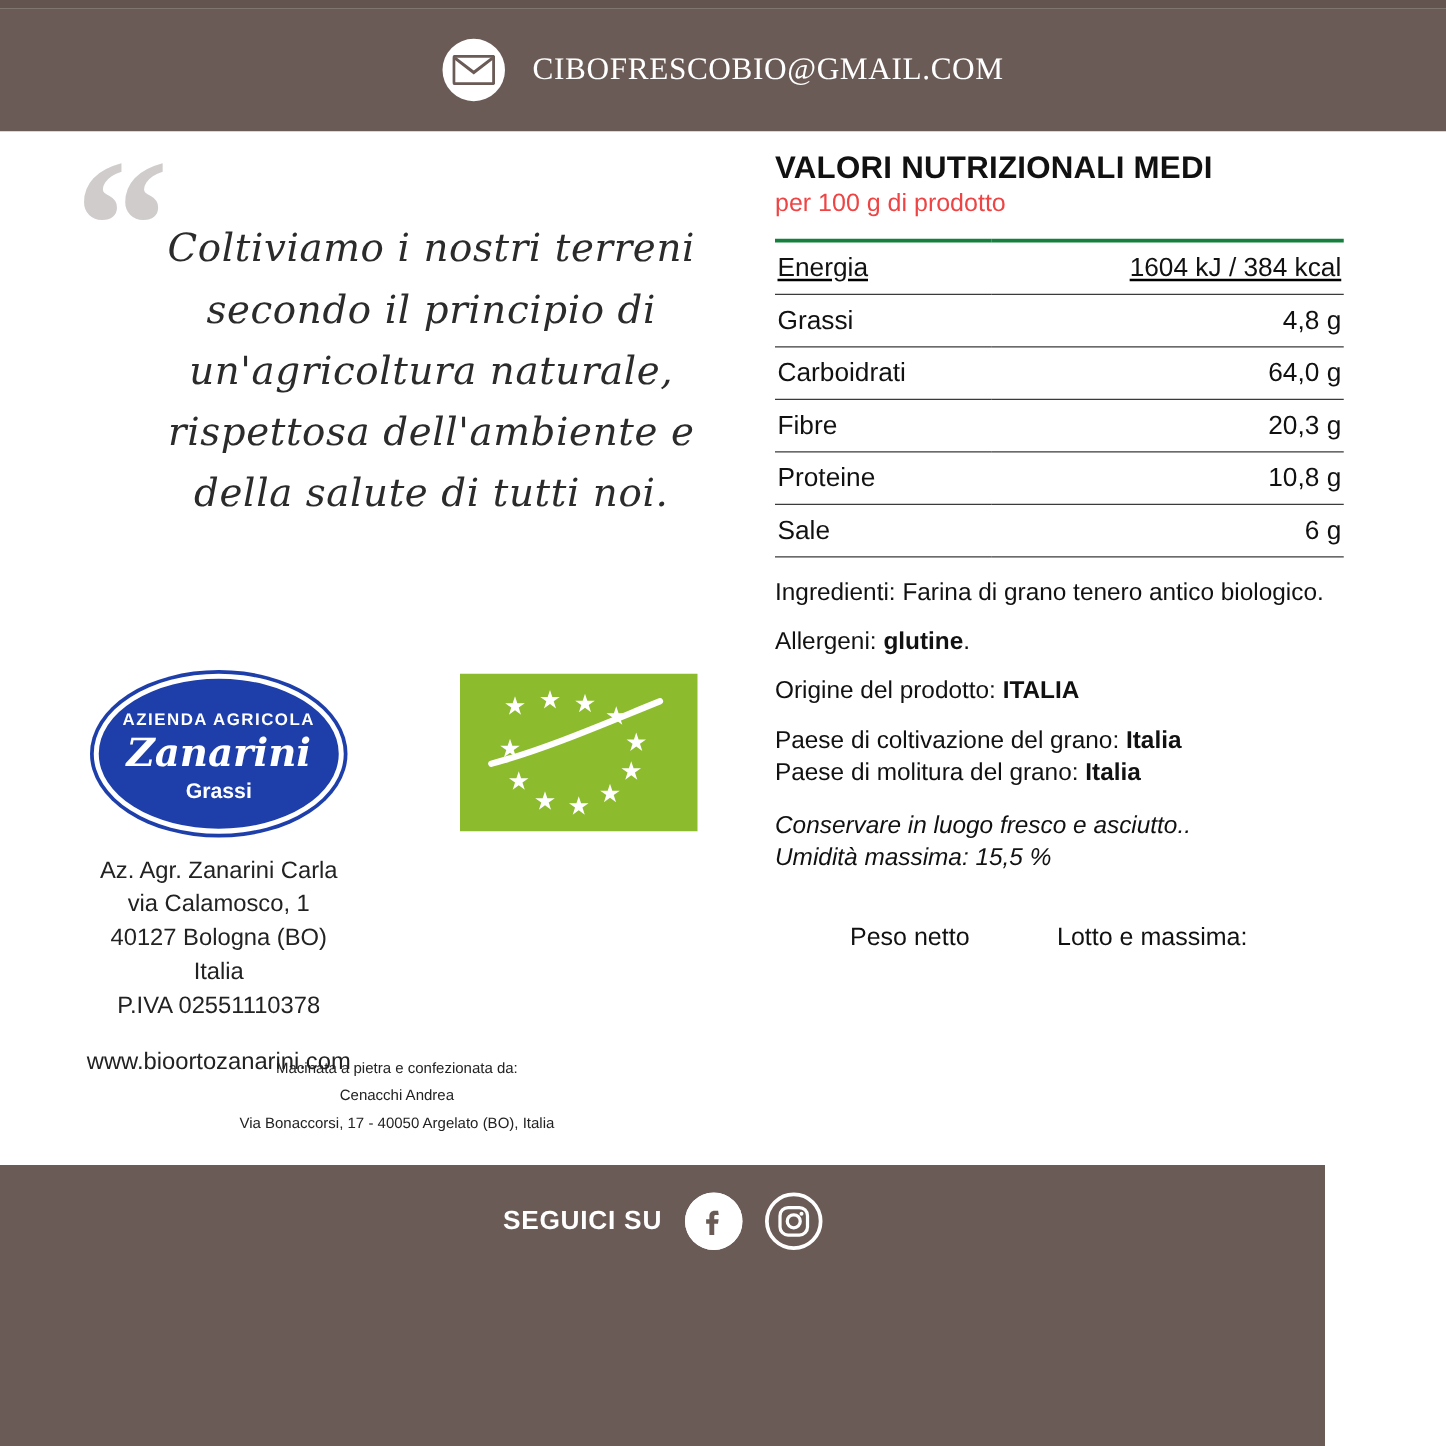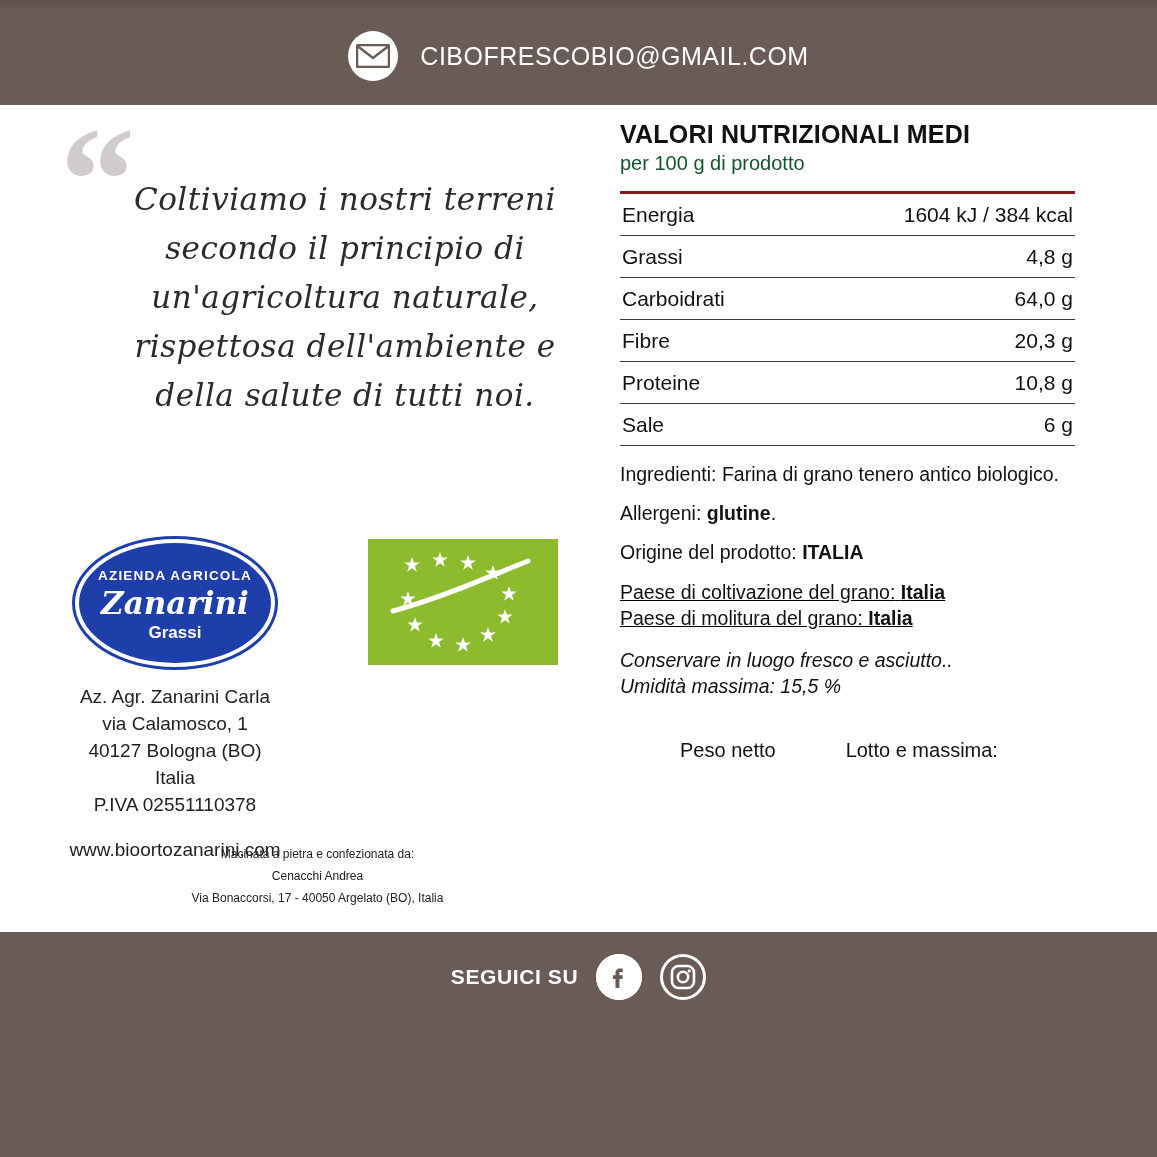--- a/index.html
+++ b/index.html
@@ -32,20 +32,21 @@
   .mail-icon {
     width: 50px; height: 50px; border-radius: 50%;
     background: #ffffff;
     display: flex; align-items: center; justify-content: center;
   }
   .mail-icon svg { display: block; }
   .header-email {
     color: #ffffff;
     font-size: 25px;
     letter-spacing: 0.5px;
+    font-family: Liberation Serif, serif;
   }
 
   
   .left-col {
     position: absolute;
     top: 120px; left: 30px;
     width: 575px;
   }
   .quote-block {
     position: relative;
@@ -155,47 +156,47 @@
   .right-col {
     position: absolute;
     top: 120px; left: 620px;
     width: 460px;
   }
   .nut-title {
     font-size: 25px; font-weight: 700; color: #111;
     letter-spacing: 0.2px;
   }
   .nut-sub {
-    font-size: 20px; color: #14532d; margin-top: 3px;
+    font-size: 20px; color: #ef4444; margin-top: 3px;
   }
   table.nut {
     width: 455px;
     border-collapse: collapse;
     margin-top: 16px;
   }
   table.nut tr { border-bottom: 1.5px solid #3b3b3b; }
-  table.nut tr:first-child { border-top: 3px solid #7f1d1d; }
+  table.nut tr:first-child { border-top: 3px solid #15803d; text-decoration: underline; }
   table.nut td {
     padding: 9px 2px 8px 2px;
     font-size: 21px;
     color: #111;
   }
   table.nut td.lbl { text-align: left; }
   table.nut td.val { text-align: right; }
 
   .info { margin-top: 16px; width: 455px; }
   .info p {
     margin: 0 0 14px 0;
     font-size: 19.5px;
     line-height: 25px;
     color: #111;
   }
   .info .lbl { }
   .info b { font-weight: 700; }
-  .paese { margin-top: 8px; text-decoration: underline; }
+  .paese { margin-top: 8px; }
   .paese div { font-size: 19.5px; line-height: 26px; color:#111; }
   .conserv {
     margin-top: 16px;
     font-style: italic;
     font-size: 19.5px;
     line-height: 26px;
     color: #111;
   }
   .bottom-fields {
     margin-top: 40px;
@@ -203,21 +204,21 @@
     gap: 70px;
     padding-left: 60px;
     font-size: 20px;
     color: #111;
   }
 
   
   .footer {
     position: absolute;
     top: 932px; left: 0;
-    width: 1157px; height: 225px;
+    width: 1060px; height: 225px;
     background: #6b5b56;
   }
   .footer-inner {
     display: flex; align-items: center; justify-content: center;
     gap: 18px;
     padding-top: 22px;
   }
   .seguici {
     color: #ffffff; font-weight: 700; font-size: 21px;
     letter-spacing: 0.6px;

